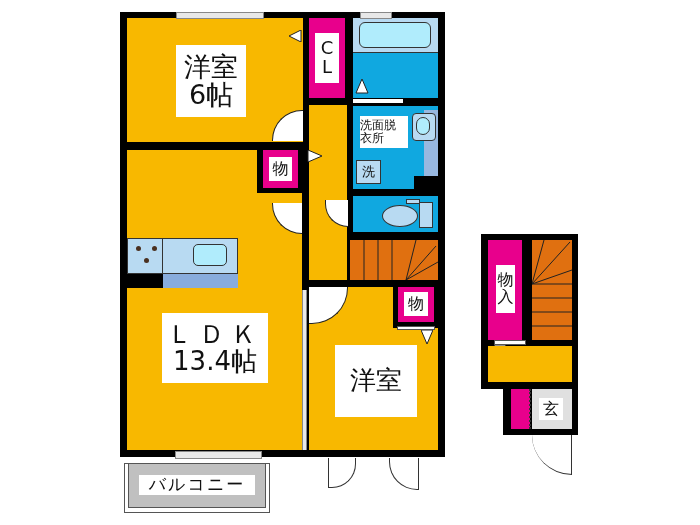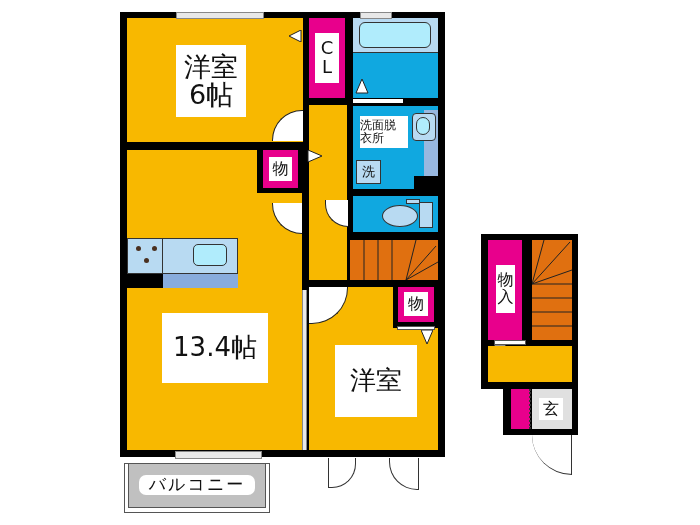--- a/index.html
+++ b/index.html
@@ -97,20 +97,21 @@
   <div class="abs" style="left:127px;top:238px;width:36px;height:36px;background:#b8daf2;border:1px solid #333;"></div>
   <div class="abs" style="left:136px;top:246px;width:5px;height:5px;background:#4a3020;border-radius:50%;"></div>
   <div class="abs" style="left:152px;top:246px;width:5px;height:5px;background:#4a3020;border-radius:50%;"></div>
   <div class="abs" style="left:144px;top:258px;width:5px;height:5px;background:#4a3020;border-radius:50%;"></div>
   <div class="abs" style="left:162px;top:238px;width:76px;height:36px;background:#b8daf2;border:1px solid #333;"></div>
   <div class="abs" style="left:193px;top:244px;width:34px;height:22px;background:#b0ecfc;border:1.5px solid #333;border-radius:5px;"></div>
   <div class="abs wall" style="left:127px;top:274px;width:36px;height:14px;"></div>
   <div class="abs" style="left:163px;top:274px;width:75px;height:14px;background:#88acdc;"></div>
 
   <div class="label" style="left:162px;top:313px;width:106px;height:70px;font-size:26px;">
+    <span style="letter-spacing:6px;">ＬＤＫ</span>
     <span>13.4帖</span>
   </div>
 
   <div class="abs" style="left:302px;top:290px;width:5px;height:160px;background:#e8e8e8;border-left:1px solid #888;border-right:1px solid #888;"></div>
 
   <div class="abs floor" style="left:309px;top:287px;width:129px;height:163px;"></div>
   <div class="door-arc" style="left:309px;top:287px;width:38px;height:36px;border-radius:0 0 36px 0;border-left:none;border-top:none;"></div>
   <div class="abs wall" style="left:393px;top:283px;width:45px;height:45px;"></div>
   <div class="abs pink" style="left:398px;top:287px;width:36px;height:35px;"></div>
   <div class="label" style="left:404px;top:292px;width:24px;height:24px;font-size:16px;">
@@ -125,21 +126,21 @@
     <span>洋室</span>
   </div>
 
   <div class="abs" style="left:328px;top:458px;width:28px;height:30px;background:#fff;border:1px solid #333;border-top:none;border-radius:0 0 24px 0;"></div>
   <div class="abs" style="left:389px;top:458px;width:30px;height:32px;background:#fff;border:1px solid #333;border-top:none;border-radius:0 0 0 28px;"></div>
 
   <div class="win" style="left:175px;top:451px;width:85px;height:6px;"></div>
 
   <div class="abs" style="left:124px;top:463px;width:146px;height:50px;border:1px solid #555;background:#fff;"></div>
   <div class="abs" style="left:128px;top:463px;width:138px;height:45px;background:#c0c0c0;border:1px solid #555;"></div>
-  <div class="label" style="left:139px;top:475px;width:116px;height:20px;font-size:17px;letter-spacing:2px;border-radius:7px;">
+  <div class="label" style="left:139px;top:475px;width:116px;height:20px;font-size:17px;letter-spacing:2px;">
     <span>バルコニー</span>
   </div>
 </div>
 
 <div>
   <div class="abs wall" style="left:481px;top:234px;width:97px;height:155px;"></div>
   <div class="abs wall" style="left:503px;top:385px;width:75px;height:50px;"></div>
 
   <div class="abs pink" style="left:488px;top:240px;width:34px;height:100px;"></div>
   <div class="label" style="left:496px;top:265px;width:19px;height:48px;font-size:16px;">

